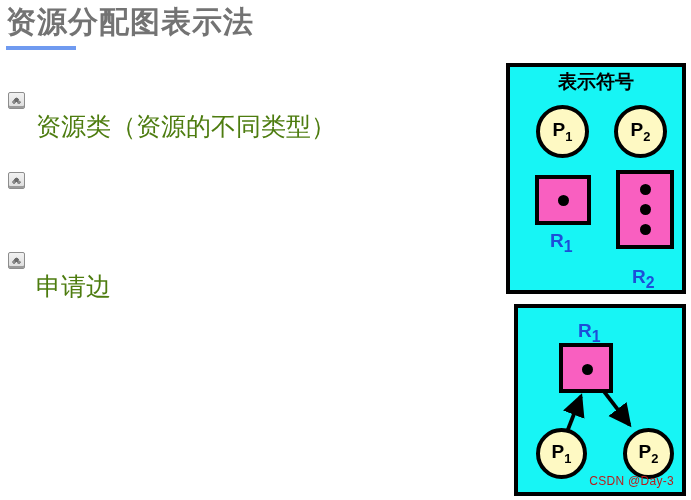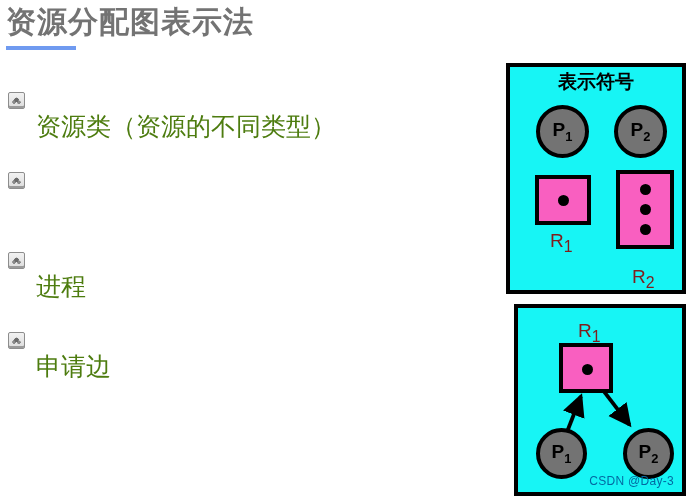--- a/index.html
+++ b/index.html
@@ -100,21 +100,21 @@
     top: 2px;
     text-align: center;
     font-size: 19px;
     font-weight: bold;
     color: #000000;
     font-family: "Liberation Serif", "DejaVu Serif", serif;
   }
 
   .node-circle {
     position: absolute;
-    background: #737373;
+    background: #fef9c3;
     border: 4px solid #000000;
     border-radius: 50%;
     box-sizing: border-box;
     display: flex;
     align-items: center;
     justify-content: center;
   }
   .node-rect {
     position: absolute;
     background: #f95fc0;
@@ -127,22 +127,22 @@
     color: #000000;
     font-family: "Liberation Sans", "DejaVu Sans", sans-serif;
     line-height: 1;
   }
   .node-label sub {
     font-size: 0.68em;
   }
   .outside-label {
     position: absolute;
     font-size: 19px;
-    font-weight: normal;
-    color: #7f1d1d;
+    font-weight: bold;
+    color: #1d4ed8;
     font-family: "Liberation Sans", "DejaVu Sans", sans-serif;
     white-space: nowrap;
   }
   .instance-dot {
     position: absolute;
     width: 11px;
     height: 11px;
     border-radius: 50%;
     background: #000000;
   }
@@ -154,21 +154,21 @@
     width: 100%;
     height: 100%;
     overflow: visible;
   }
 
   #watermark {
     position: absolute;
     right: 8px;
     bottom: 4px;
     font-size: 12px;
-    color: #0369a1;
+    color: #b91c1c;
     font-family: "Liberation Sans", "DejaVu Sans", sans-serif;
     letter-spacing: 0.3px;
   }
 </style>
 </head>
 <body>
 
 <div id="slide-title">资源分配图表示法</div>
 <div id="title-rule"></div>
 
@@ -176,24 +176,20 @@
 
   <div class="bullet-row">
     <span class="bullet-marker"></span>
     <span class="bullet-text">资源类（资源的不同类型）</span>
   </div>
 
   <div class="bullet-row">
     <span class="bullet-marker"></span>
   </div>
 
-  <div class="bullet-row">
-    <span class="bullet-marker"></span>
-    <span class="bullet-text">进程</span>
-  </div>
 
   <div class="bullet-row">
     <span class="bullet-marker"></span>
     <span class="bullet-text">申请边</span>
   </div>
 
 
 </div>
 
 <div class="panel" id="panel-symbols">

